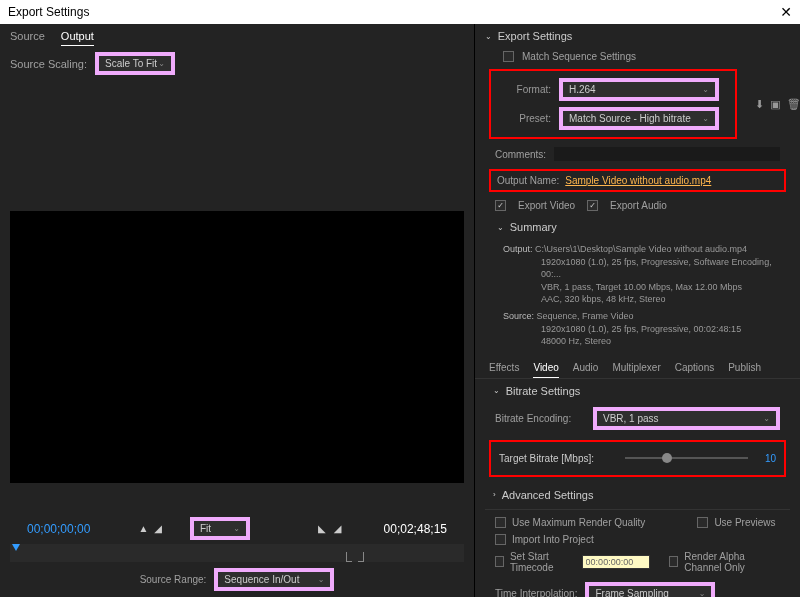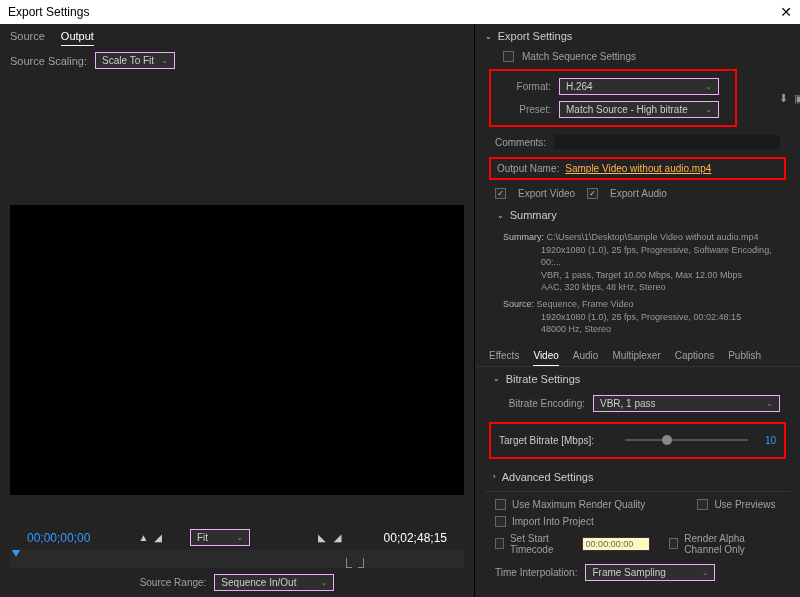--- a/index.html
+++ b/index.html
@@ -7,21 +7,21 @@
 .titlebar { background: #fff; color: #000; height: 24px; display: flex; align-items: center; padding: 0 8px; justify-content: space-between; }
 .titlebar .title { font-size: 12px; }
 .titlebar .close { font-size: 14px; cursor: pointer; }
 .main { display: flex; height: calc(100% - 24px); }
 .left { width: 475px; background: #232323; display: flex; flex-direction: column; border-right: 1px solid #000; }
 .right { flex: 1; background: #232323; display: flex; flex-direction: column; overflow: hidden; }
 .tab-row { display: flex; gap: 16px; padding: 6px 10px 0 10px; font-size: 11px; }
 .tab-row span { cursor: pointer; padding-bottom: 3px; }
 .tab-row .active { color: #fff; border-bottom: 1px solid #fff; }
 .scaling-row { display: flex; align-items: center; gap: 8px; padding: 6px 10px; font-size: 11px; }
-.dropdown { background: #2e2e2e; border: 1px solid #f0abfc; padding: 2px 6px; display: flex; align-items: center; justify-content: space-between; min-width: 80px; cursor: pointer; color: #ccc; font-size: 10px; }
+.dropdown { background: #2e2e2e; border: 4px solid #f0abfc; padding: 2px 6px; display: flex; align-items: center; justify-content: space-between; min-width: 80px; cursor: pointer; color: #ccc; font-size: 10px; }
 .dropdown .chev { font-size: 8px; color: #888; }
 .preview-area { flex: 1; background: #232323; padding: 10px; display: flex; flex-direction: column; }
 .preview { background: #000; width: 100%; flex: 1; margin-top: 120px; margin-bottom: 20px; }
 .timeline { padding: 4px 27px; display: flex; align-items: center; gap: 8px; font-size: 10px; }
 .timecode { color: #339cff; font-size: 12px; }
 .timecode.end { color: #fff; margin-left: auto; }
 .play-icons { display: flex; gap: 6px; color: #ccc; font-size: 10px; margin-left: 40px; }
 .fit-dd { min-width: 60px; }
 .ruler { height: 18px; background: linear-gradient(to right, #2a2a2a, #2a2a2a); margin: 0 10px; position: relative; }
 .ruler::before { content: ''; position: absolute; top: 0; left: 2px; width: 0; height: 0; border-left: 4px solid transparent; border-right: 4px solid transparent; border-top: 7px solid #339cff; }
@@ -30,33 +30,33 @@
 .source-range { display: flex; align-items: center; justify-content: center; gap: 8px; padding: 6px; font-size: 10px; }
 .section-hdr { display: flex; align-items: center; gap: 6px; padding: 6px 10px; font-size: 11px; color: #ccc; cursor: pointer; }
 .section-hdr .arrow { font-size: 8px; }
 .form-row { display: flex; align-items: center; gap: 8px; padding: 3px 10px 3px 28px; font-size: 10px; }
 .form-row .label { width: 48px; text-align: right; color: #999; }
 .checkbox { width: 11px; height: 11px; border: 1px solid #666; background: #2a2a2a; display: inline-flex; align-items: center; justify-content: center; font-size: 8px; color: #ccc; }
 .checkbox.checked::after { content: '✓'; }
 .hl-red { border: 2px solid #f00; }
 .format-block { margin: 4px 14px; padding: 4px 6px; }
 .format-block .dropdown { min-width: 160px; }
-.preset-row { display: flex; align-items: center; gap: 24px; }
+.preset-row { display: flex; align-items: center; gap: 0; }
 .preset-icons { display: flex; gap: 6px; font-size: 11px; color: #999; margin-left: 4px; }
 .comments-row { display: flex; align-items: center; gap: 8px; padding: 4px 20px; font-size: 10px; }
 .comments-input { flex: 1; background: #1a1a1a; height: 14px; border: none; }
 .output-name-box { margin: 4px 14px; padding: 4px 6px; display: flex; gap: 6px; align-items: center; font-size: 10px; }
 .output-name-box .link { color: #ffb64d; text-decoration: underline; cursor: pointer; }
 .export-checks { display: flex; gap: 12px; padding: 4px 20px; font-size: 10px; align-items: center; }
 .summary-block { padding: 4px 20px 8px 28px; font-size: 9px; line-height: 1.4; color: #999; }
 .summary-block .lbl { color: #bbb; }
 .tabs2 { display: flex; gap: 14px; padding: 6px 14px 0 14px; font-size: 10px; border-bottom: 1px solid #333; }
 .tabs2 span { cursor: pointer; padding-bottom: 4px; }
 .tabs2 .active { color: #fff; border-bottom: 1px solid #fff; }
-.bitrate-enc { display: flex; align-items: center; gap: 8px; padding: 4px 20px; font-size: 10px; text-align: right; }
+.bitrate-enc { display: flex; align-items: center; gap: 8px; padding: 4px 20px; font-size: 10px; }
 .bitrate-enc .dropdown { flex: 1; }
 .sliders { margin: 6px 14px; padding: 6px 8px; }
 .slider-row { display: flex; align-items: center; gap: 8px; padding: 5px 0; font-size: 10px; }
 .slider-row .slabel { width: 118px; color: #ccc; }
 .slider-track { flex: 1; height: 2px; background: #555; position: relative; }
 .slider-knob { position: absolute; width: 10px; height: 10px; background: #888; border-radius: 50%; top: -4px; cursor: pointer; }
 .slider-val { color: #339cff; width: 20px; text-align: right; }
 .adv-checks { padding: 2px 20px; font-size: 10px; }
 .adv-row { display: flex; align-items: center; gap: 6px; padding: 3px 0; }
 .adv-row .gap { width: 40px; }
@@ -167,21 +167,21 @@
       <span>Export Video</span>
       <span class="checkbox checked"></span>
       <span>Export Audio</span>
     </div>
 
     <div class="section-hdr" style="padding-left:22px">
       <span class="arrow">⌄</span>
       <span>Summary</span>
     </div>
     <div class="summary-block">
-      <div><span class="lbl">Summary:</span> <span>C:\Users\1\Desktop\Sample  Video without audio.mp4</span></div>
+      <div><span class="lbl">Output:</span> <span>C:\Users\1\Desktop\Sample  Video without audio.mp4</span></div>
       <div style="padding-left:38px">1920x1080 (1.0), 25 fps, Progressive, Software Encoding, 00:...</div>
       <div style="padding-left:38px">VBR, 1 pass, Target 10.00 Mbps, Max 12.00 Mbps</div>
       <div style="padding-left:38px">AAC, 320 kbps, 48 kHz, Stereo</div>
       <div style="margin-top:4px"><span class="lbl">Source:</span> <span>Sequence, Frame Video</span></div>
       <div style="padding-left:38px">1920x1080 (1.0), 25 fps, Progressive, 00:02:48:15</div>
       <div style="padding-left:38px">48000 Hz, Stereo</div>
     </div>
 
     <div class="tabs2">
       <span>Effects</span>

